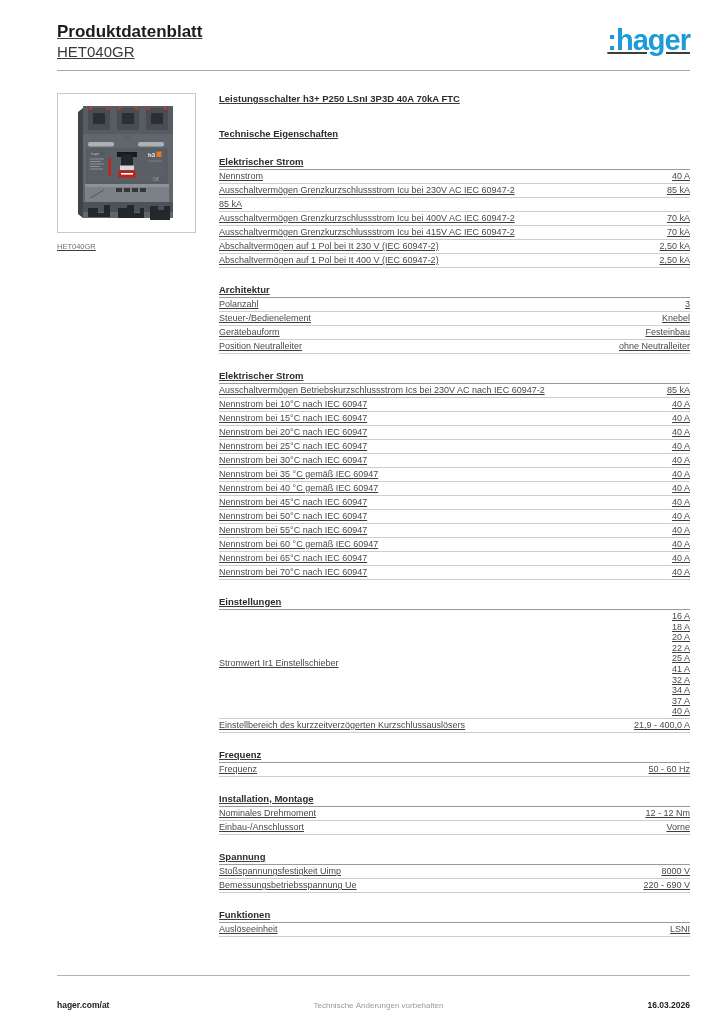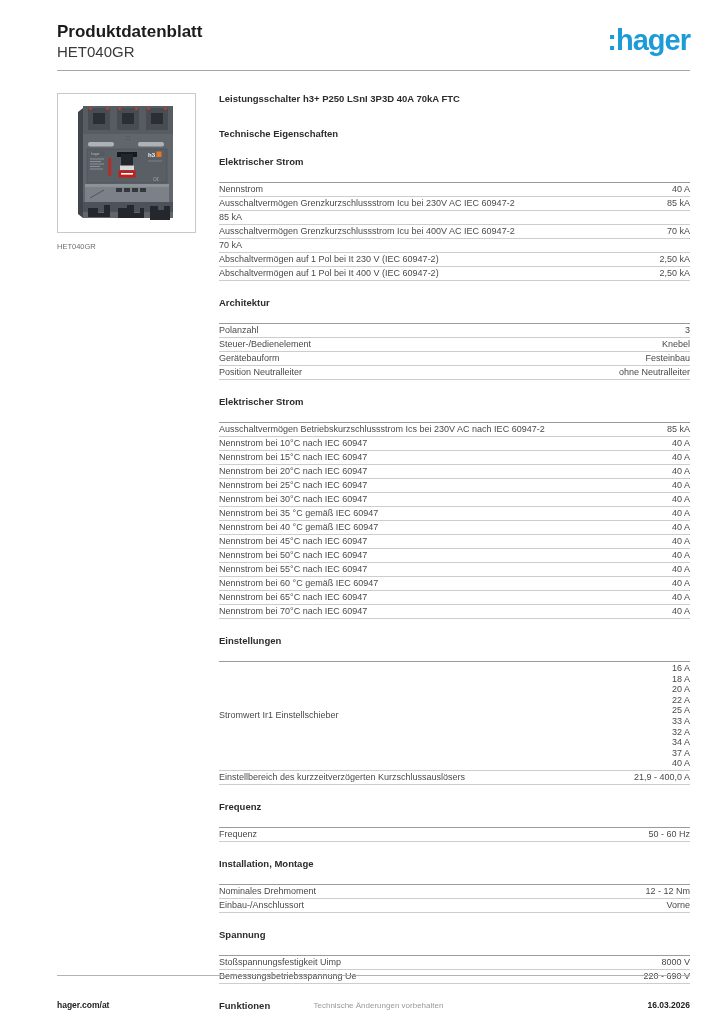--- a/index.html
+++ b/index.html
@@ -8,20 +8,21 @@
     width: 724px; height: 1024px;
     font-family: "Liberation Sans", "DejaVu Sans", sans-serif;
     color: #3d3d3d;
     overflow: hidden;
   }
   .page {
     position: relative;
     width: 724px; height: 1024px;
     background: #ffffff;
     padding: 22px 34px 0 57px;
+    text-decoration: underline;
   }
   
   .header {
     display: flex;
     justify-content: space-between;
     align-items: flex-start;
   }
   .doc-title {
     font-size: 17px;
     font-weight: bold;
@@ -83,21 +84,21 @@
     line-height: 12px;
   }
   .spec-table { margin-top: 14px; }
   .spec-section { margin-top: 13px; }
   .spec-section:first-child { margin-top: 0; }
   .section-title {
     font-size: 9.5px;
     font-weight: bold;
     color: #2c2c2c;
     line-height: 12px;
-    padding-bottom: 14px;
+    padding-bottom: 1px;
     border-bottom: 1px solid #9a9a9a;
     margin-top: 16px;
   }
   .spec-row {
     display: flex;
     justify-content: space-between;
     align-items: center;
     font-size: 9px;
     color: #4a4a4a;
     line-height: 11px;
@@ -254,20 +255,21 @@
                 <div>85 kA</div>
               </span>
             </div>
             <div class="spec-row">
               <span class="row-label">Ausschaltvermögen Grenzkurzschlussstrom Icu bei 400V AC IEC 60947-2</span>
               <span class="row-values">
                 <div>70 kA</div>
               </span>
             </div>
             <div class="spec-row">
+              <span class="row-label">Ausschaltvermögen Grenzkurzschlussstrom Icu bei 415V AC IEC 60947-2</span>
               <span class="row-values">
                 <div>70 kA</div>
               </span>
             </div>
             <div class="spec-row">
               <span class="row-label">Abschaltvermögen auf 1 Pol bei It 230 V (IEC 60947-2)</span>
               <span class="row-values">
                 <div>2,50 kA</div>
               </span>
             </div>
@@ -395,21 +397,21 @@
           <section class="spec-section">
             <div class="section-title">Einstellungen</div>
             <div class="spec-row multi">
               <span class="row-label">Stromwert Ir1 Einstellschieber</span>
               <span class="row-values">
                 <div>16 A</div>
                 <div>18 A</div>
                 <div>20 A</div>
                 <div>22 A</div>
                 <div>25 A</div>
-                <div>33 A</div>
+                <div>41 A</div>
                 <div>32 A</div>
                 <div>34 A</div>
                 <div>37 A</div>
                 <div>40 A</div>
               </span>
             </div>
             <div class="spec-row">
               <span class="row-label">Einstellbereich des kurzzeitverzögerten Kurzschlussauslösers</span>
               <span class="row-values">
                 <div>21,9 - 400,0 A</div>

